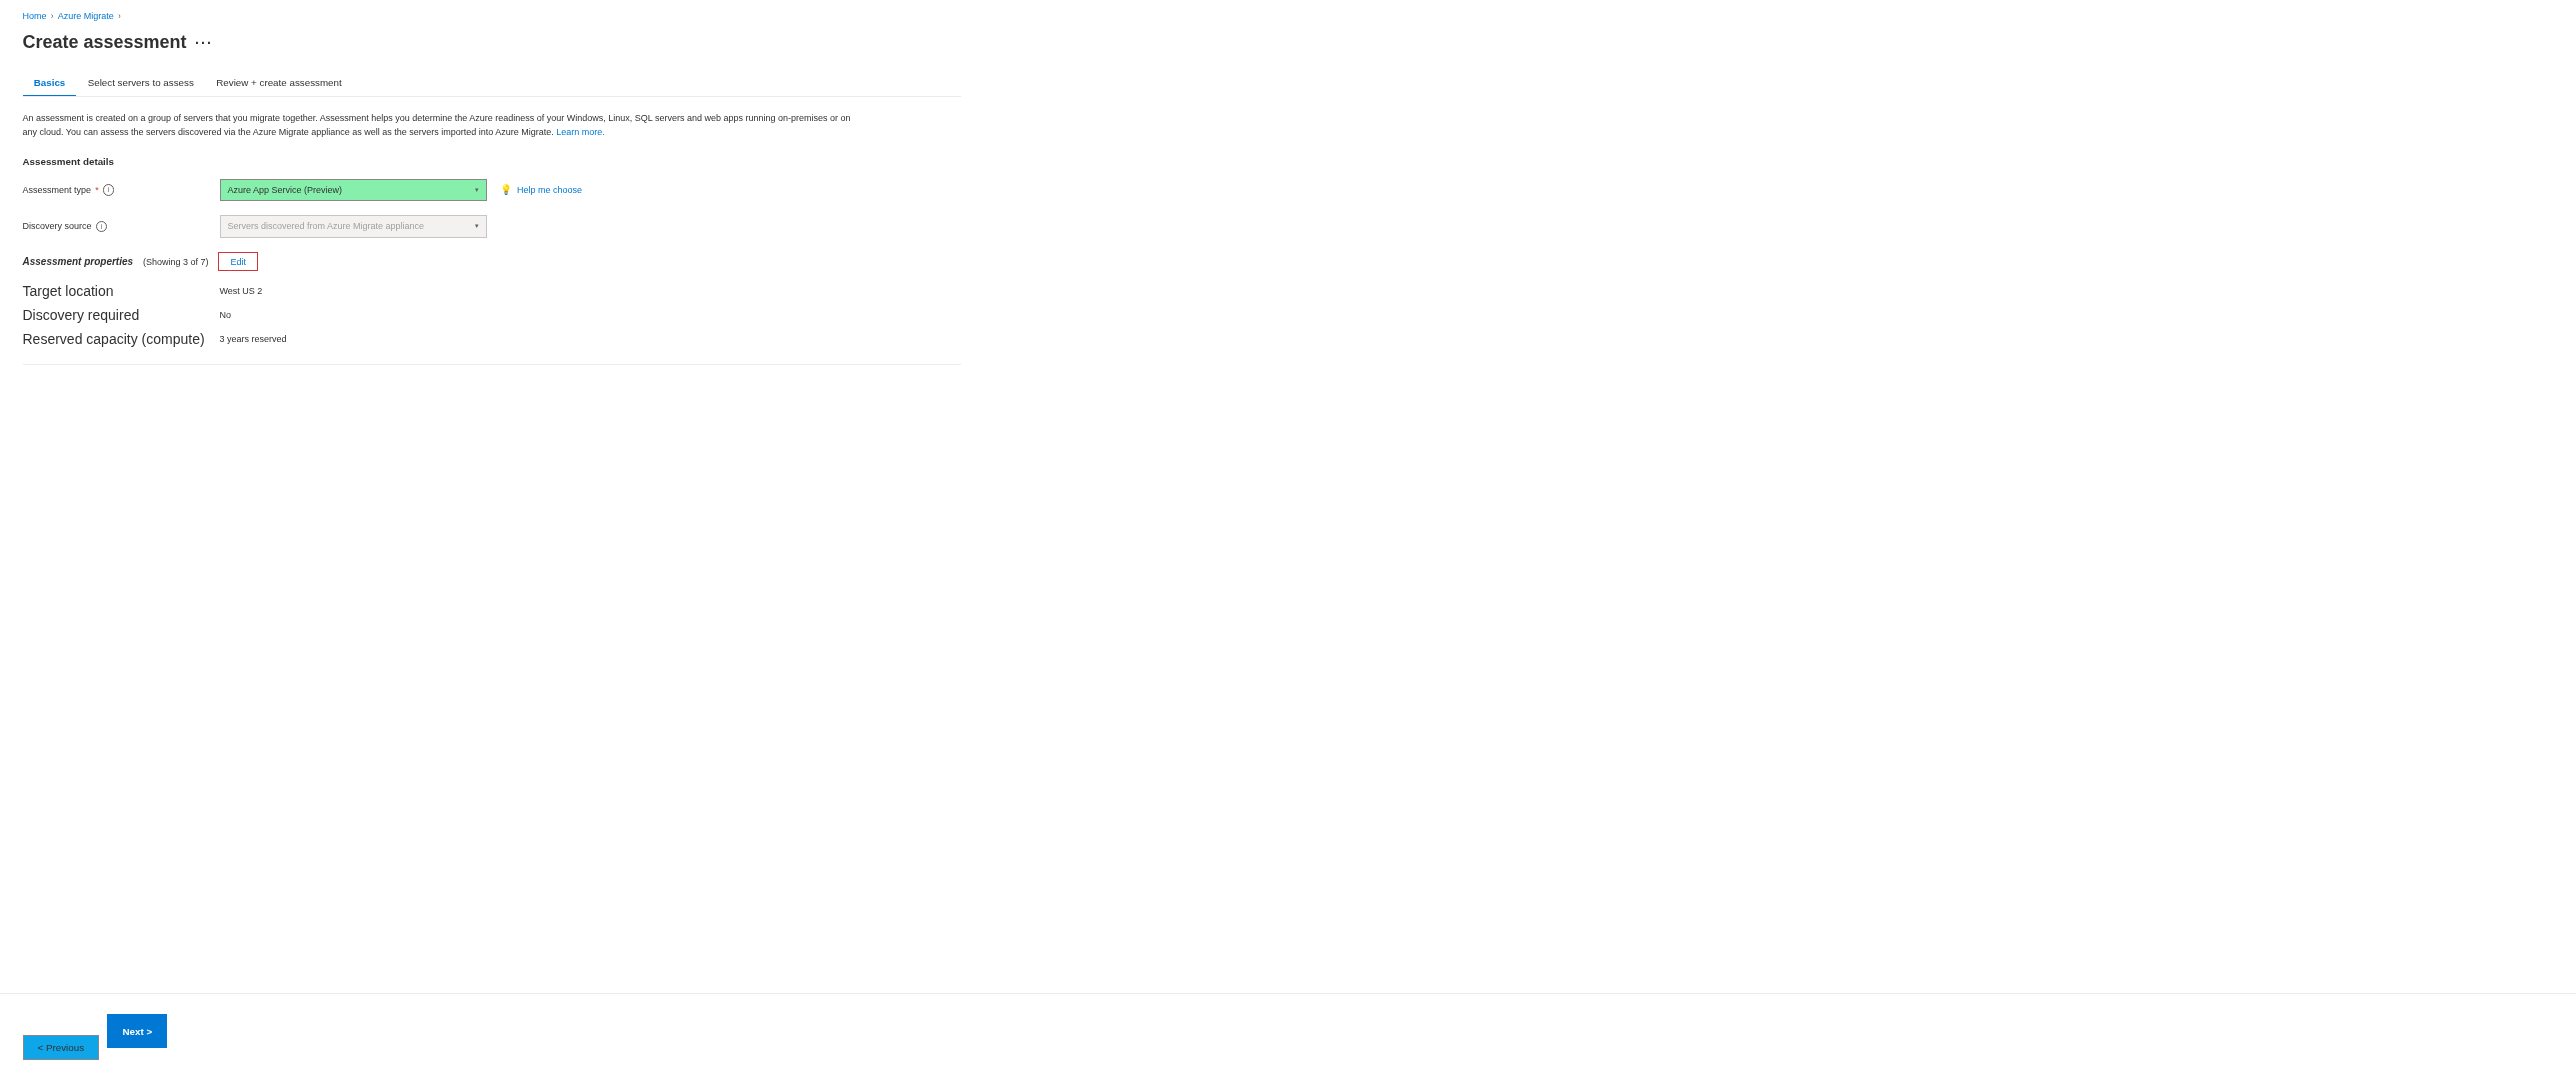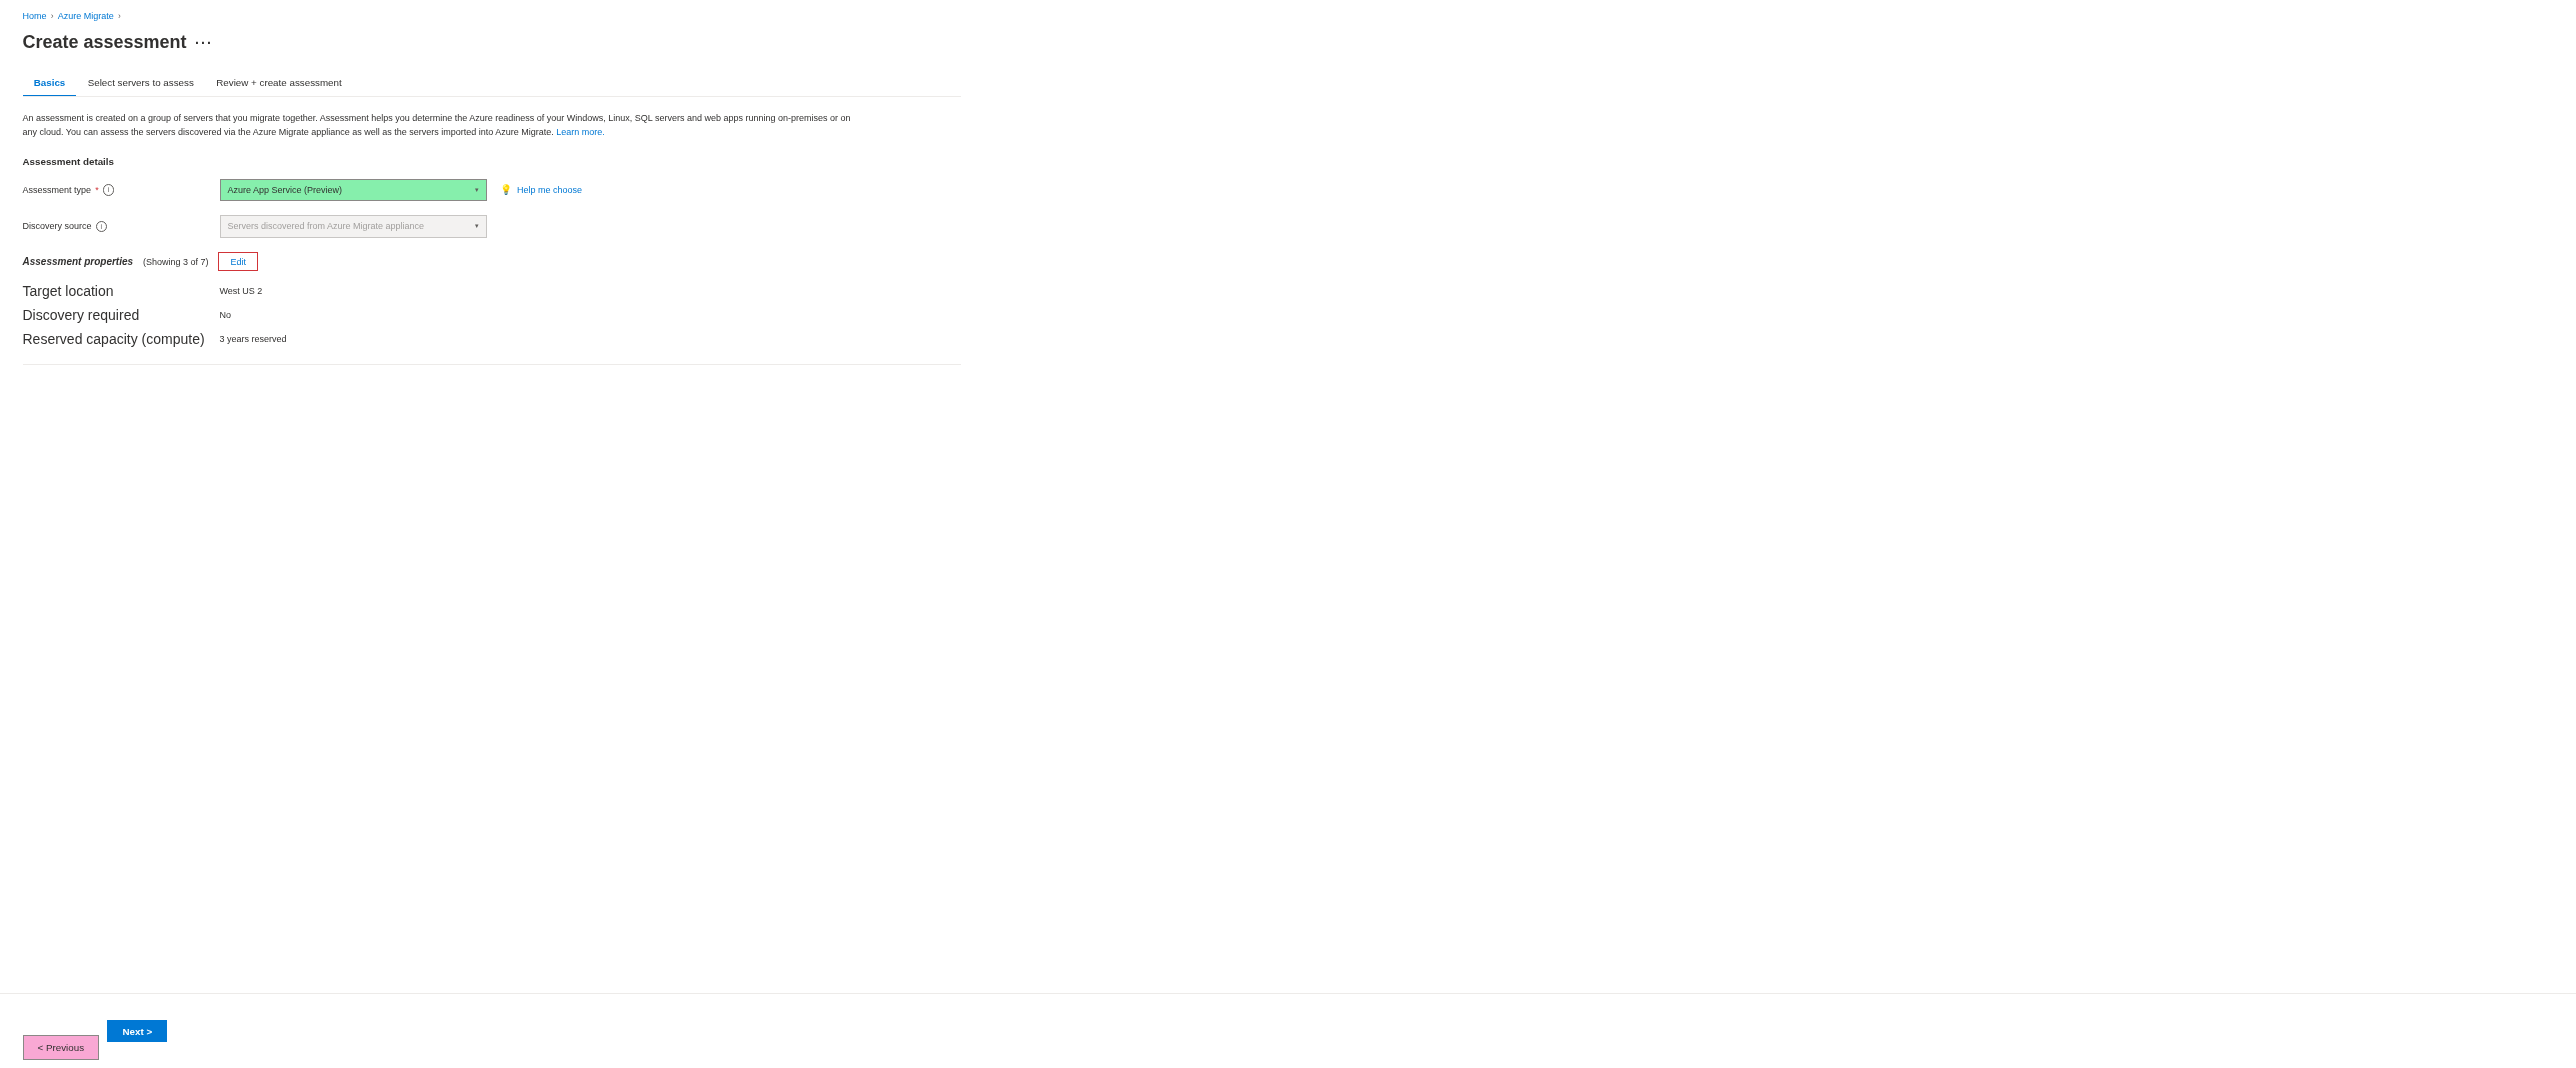--- a/index.html
+++ b/index.html
@@ -267,32 +267,32 @@
       gap: 8.4px;
       padding: 8.4px 22.5px;
       background: #ffffff;
       border-top: 0.7px solid #edebe9;
     }
 
     .btn-previous {
       height: 25px;
       padding: 0 14px;
       border: 0.7px solid #8a8886;
-      background: #f9a8d4;
+      background: #0ea5e9;
       color: #323130;
       font-size: 9.8px;
       cursor: pointer;
       display: inline-flex;
       align-items: center;
       gap: 2.8px;
       margin-top: 32px;
     }
 
     .btn-next {
-      height: 22px;
+      height: 34px;
       padding: 0 14px;
       border: 0.7px solid #0078d4;
       background: #0078d4;
       color: #ffffff;
       font-size: 9.8px;
       cursor: pointer;
       display: inline-flex;
       align-items: center;
       gap: 2.8px;
       font-weight: 600;

